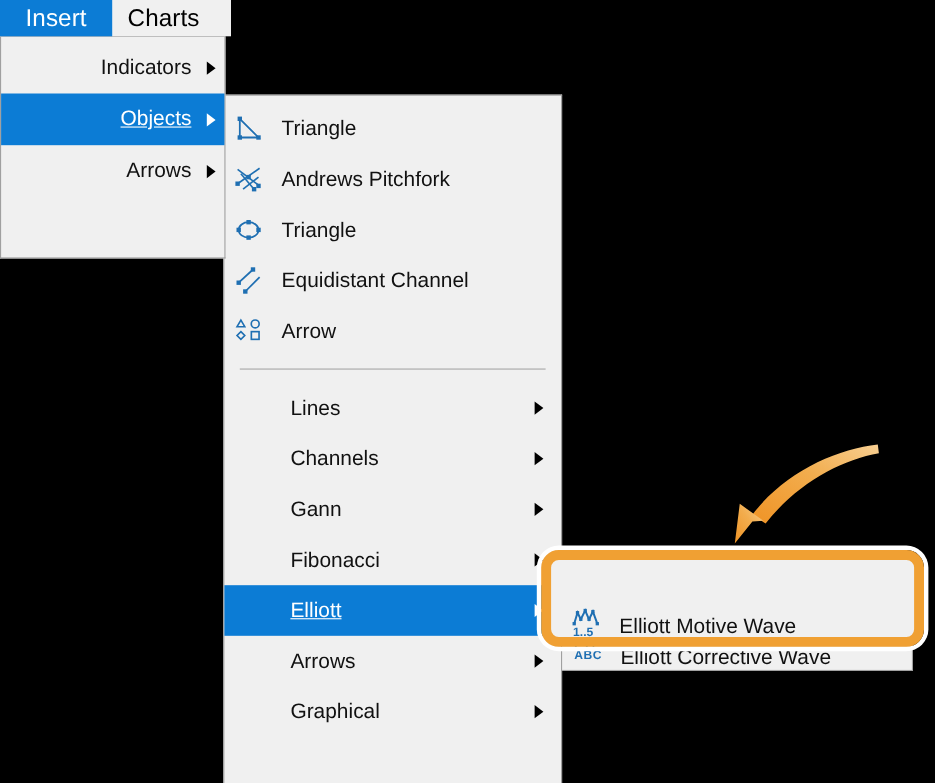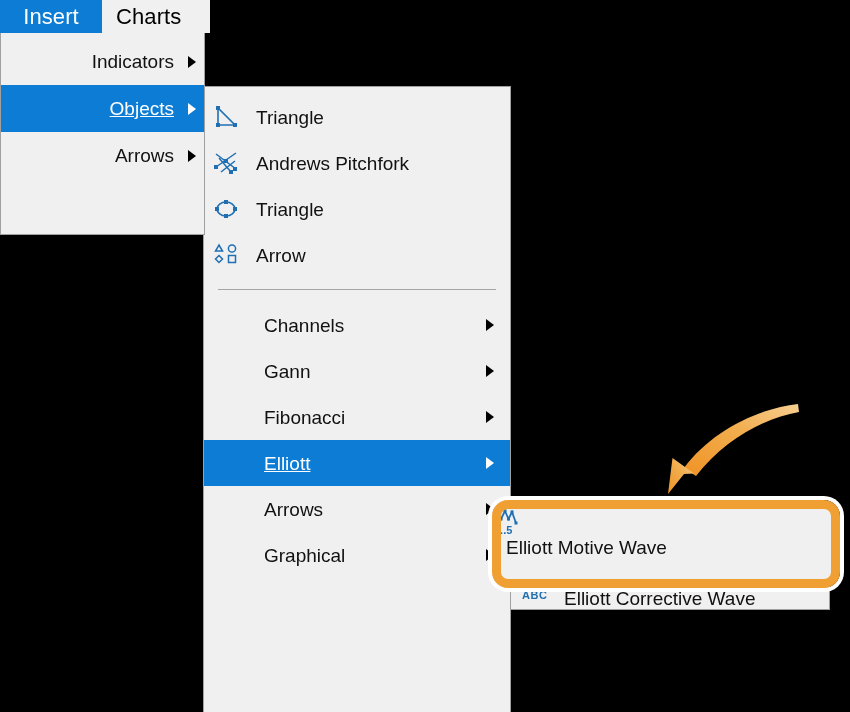--- a/index.html
+++ b/index.html
@@ -171,33 +171,32 @@
     top: 507px;
     width: 334px;
     height: 74px;
     border: 1px solid #9a9a9a;
     background: #f0f0f0;
     box-sizing: border-box;
     z-index: 55;
   }
   #highlight-row {
     position: absolute;
-    left: 472px;
+    left: 499px;
     top: 507px;
     width: 334px;
     height: 74px;
     display: flex;
-    align-items: flex-start;
+    align-items: flex-end;
     padding-left: 19px;
     box-sizing: border-box;
     font-size: 19px;
     color: #111111;
     z-index: 58;
     white-space: nowrap;
-    flex-direction: column;
   }
   #highlight-row .label { margin-left: 15px; }
 
   
   #annotation-arrow {
     position: absolute;
     left: 640px;
     top: 390px;
     width: 210px;
     height: 125px;
@@ -284,37 +283,57 @@
             <rect x="13" y="6" width="4" height="4"></rect>
             <rect x="13" y="20" width="4" height="4"></rect>
             <rect x="4" y="13" width="4" height="4"></rect>
             <rect x="22" y="13" width="4" height="4"></rect>
           </g>
         </svg>
       </span>
       <span class="label">Triangle</span>
     </div>
 
+    <div class="row icon-row">
+      <span class="icon">
+        <svg viewBox="0 0 30 30" width="30" height="30">
+          <g stroke="#1f6fb2" stroke-width="1.6" fill="none">
+            <path d="M6 17 L19 5"></path>
+            <path d="M12 25 L25 12"></path>
+          </g>
+          <g fill="#1f6fb2">
+            <rect x="4" y="15" width="4" height="4"></rect>
+            <rect x="17" y="3" width="4" height="4"></rect>
+            <rect x="10" y="23" width="4" height="4"></rect>
+          </g>
+        </svg>
+      </span>
+      <span class="label">Equidistant Channel</span>
+    </div>
 
     <div class="row icon-row">
       <span class="icon">
         <svg viewBox="0 0 30 30" width="30" height="30">
           <g stroke="#1f6fb2" stroke-width="1.5" fill="none">
             <path d="M8 5 L11.5 11 L4.5 11 Z"></path>
             <circle cx="21" cy="8.5" r="3.6"></circle>
             <path d="M8 15.5 L11.5 19 L8 22.5 L4.5 19 Z"></path>
             <rect x="17.5" y="15.5" width="7" height="7"></rect>
           </g>
         </svg>
       </span>
       <span class="label">Arrow</span>
     </div>
 
     <div class="separator"></div>
 
+    <div class="row sub-row">
+      <span class="label">Lines</span>
+      <span class="arrow"></span>
+    </div>
 
     <div class="row sub-row">
       <span class="label">Channels</span>
       <span class="arrow"></span>
     </div>
 
     <div class="row sub-row">
       <span class="label">Gann</span>
       <span class="arrow"></span>
     </div>

